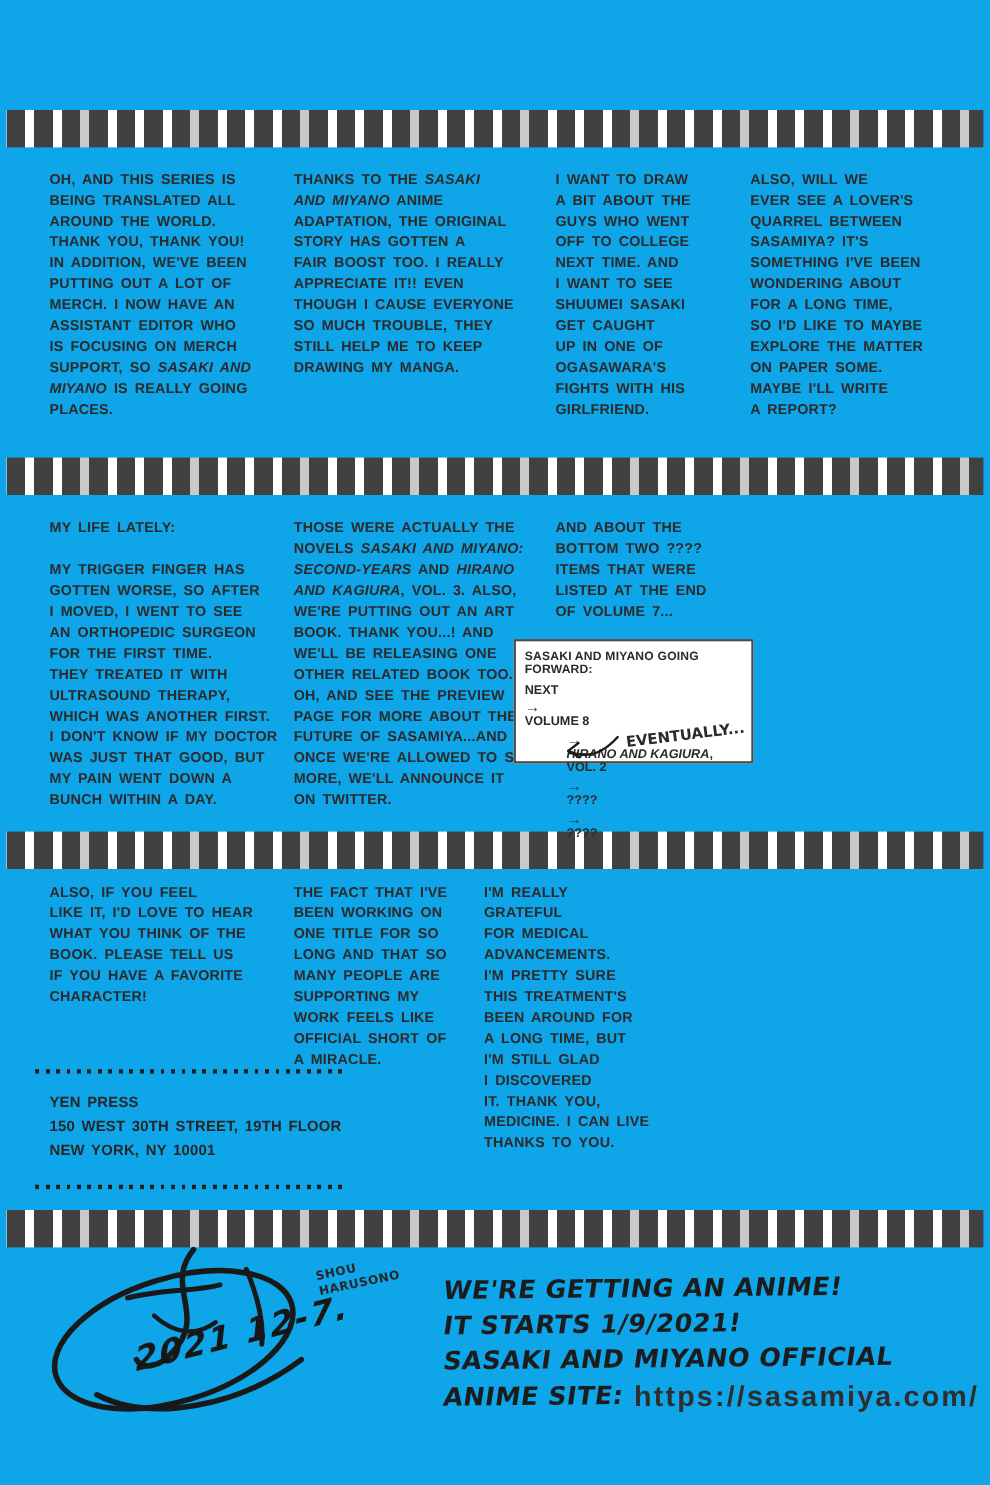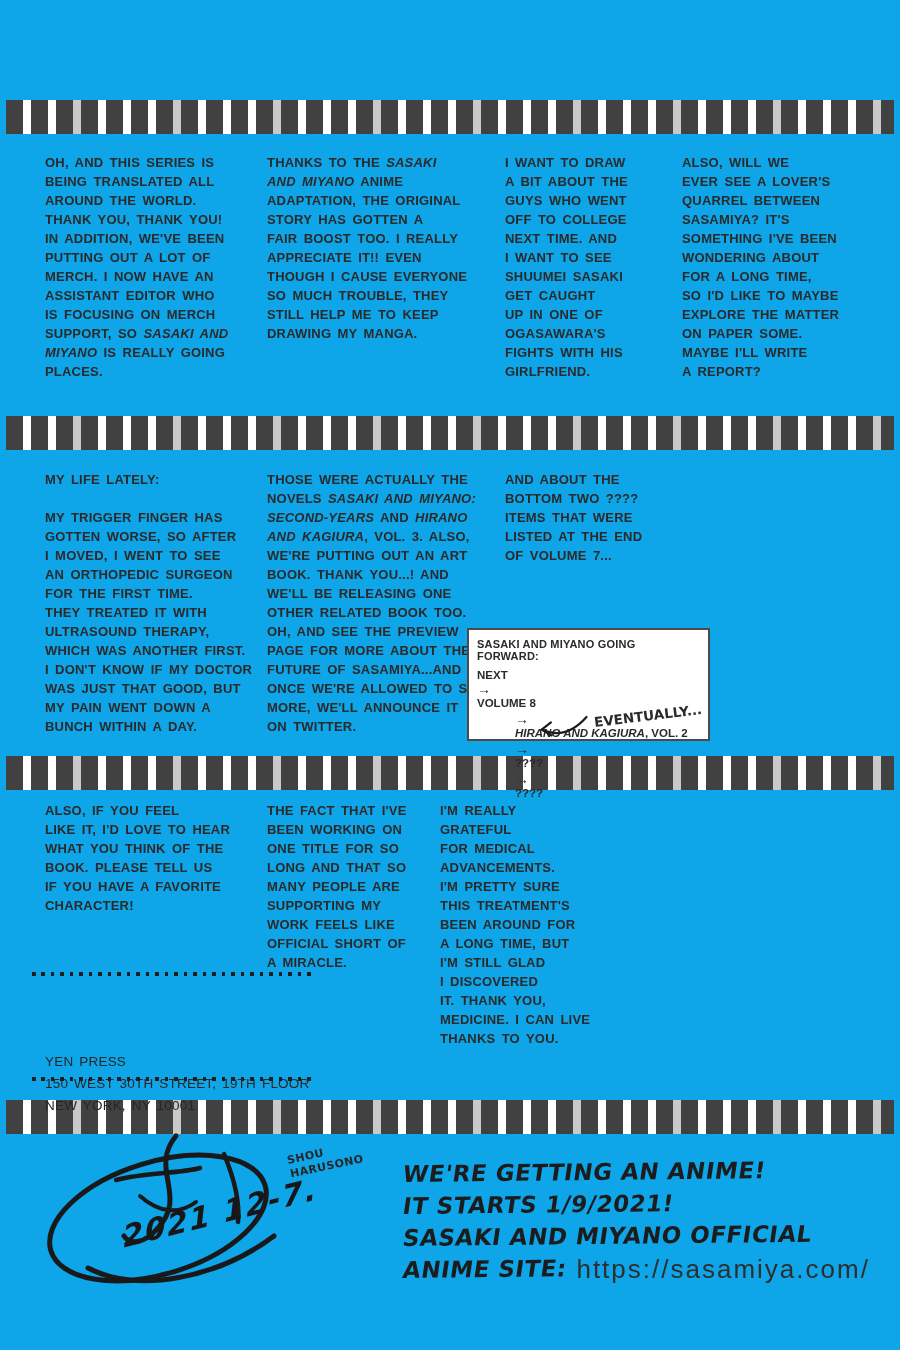--- a/index.html
+++ b/index.html
@@ -22,23 +22,23 @@
   .textrow .col{
     white-space:pre;font-size:13px;font-weight:bold;line-height:19px;
     letter-spacing:.2px;word-spacing:2.5px;color:#2a2a2a;
   }
   .row1{top:153px}.row2{top:470px}.row3{top:801px}
   .c1{width:222px}.c2{width:238px}.c3{width:173px}.c4{width:177px}
   .it{font-style:italic}
 
   
   .gf-box{
-    position:absolute;left:467px;top:581px;width:243px;height:113px;
+    position:absolute;left:467px;top:581px;width:218px;height:113px;
     border:2px solid #4a4a4a;background:#fff;box-sizing:border-box;
-    padding:8px 8px 0 8px;font-weight:bold;color:#2a2a2a;margin-top:47px;
+    padding:8px 8px 0 8px;font-weight:bold;color:#2a2a2a;
   }
   .gf-title{font-size:11px;letter-spacing:.2px;margin-bottom:7px;}
   .gf-item{display:flex;align-items:baseline;font-size:11.5px;margin-top:2px;flex-direction:column;}
   .gf-item .prefix{margin-right:6px;}
   .gf-item .arr{font-size:14px;margin-right:7px;font-weight:bold;}
   .gf-item.indent{margin-left:38px;}
   .gf-note{
     position:absolute;right:6px;bottom:8px;display:flex;align-items:center;
     transform:rotate(-7deg);font-size:13.5px;font-weight:bold;
     font-family:"DejaVu Sans",sans-serif;white-space:nowrap;
@@ -46,22 +46,22 @@
   .gf-note svg{margin-right:5px;}
 
   
   .dots{
     position:absolute;left:32px;width:282px;height:4px;
     background:repeating-linear-gradient(90deg,#1e1e1e 0 3.5px,transparent 3.5px 9.5px);
   }
   .d1{top:972px}.d2{top:1077px}
 
   .address{
-    position:absolute;left:45px;top:1051px;white-space:pre;
-    font-size:13.5px;font-weight:normal;line-height:22px;letter-spacing:.2px;word-spacing:2px;
+    position:absolute;left:45px;top:991px;white-space:pre;
+    font-size:13.5px;font-weight:bold;line-height:22px;letter-spacing:.2px;word-spacing:2px;
   }
 
   
   .sig-svg{position:absolute;left:28px;top:1118px;}
   .sig-date{
     position:absolute;left:120px;top:1195px;transform:rotate(-14deg) skewX(-10deg);
     font-family:"DejaVu Sans",sans-serif;font-weight:bold;font-style:italic;
     font-size:30px;color:#171717;letter-spacing:2px;white-space:nowrap;
   }
   .sig-name{
@@ -72,21 +72,21 @@
   .anime{
     position:absolute;left:403px;top:1158px;color:#1c1c1c;
     font-family:"DejaVu Sans",sans-serif;font-weight:bold;
   }
   .anime .mline{
     font-size:23px;letter-spacing:.5px;line-height:32px;
     transform:skewX(-9deg) rotate(-0.6deg);transform-origin:left center;white-space:nowrap;
   }
   .anime .l4{display:flex;align-items:baseline;}
   .anime .url{
-    font-family:"Liberation Sans",sans-serif;font-weight:normal;font-style:normal;
+    font-family:"Liberation Sans",sans-serif;font-weight:bold;font-style:normal;
     font-size:26px;letter-spacing:2px;color:#2e2e2e;margin-left:10px;transform:none;
   }
 </style>
 </head>
 <body>
 
 <div class="page">
 
   <div class="stripe s1"></div>
   <div class="stripe s2"></div>

